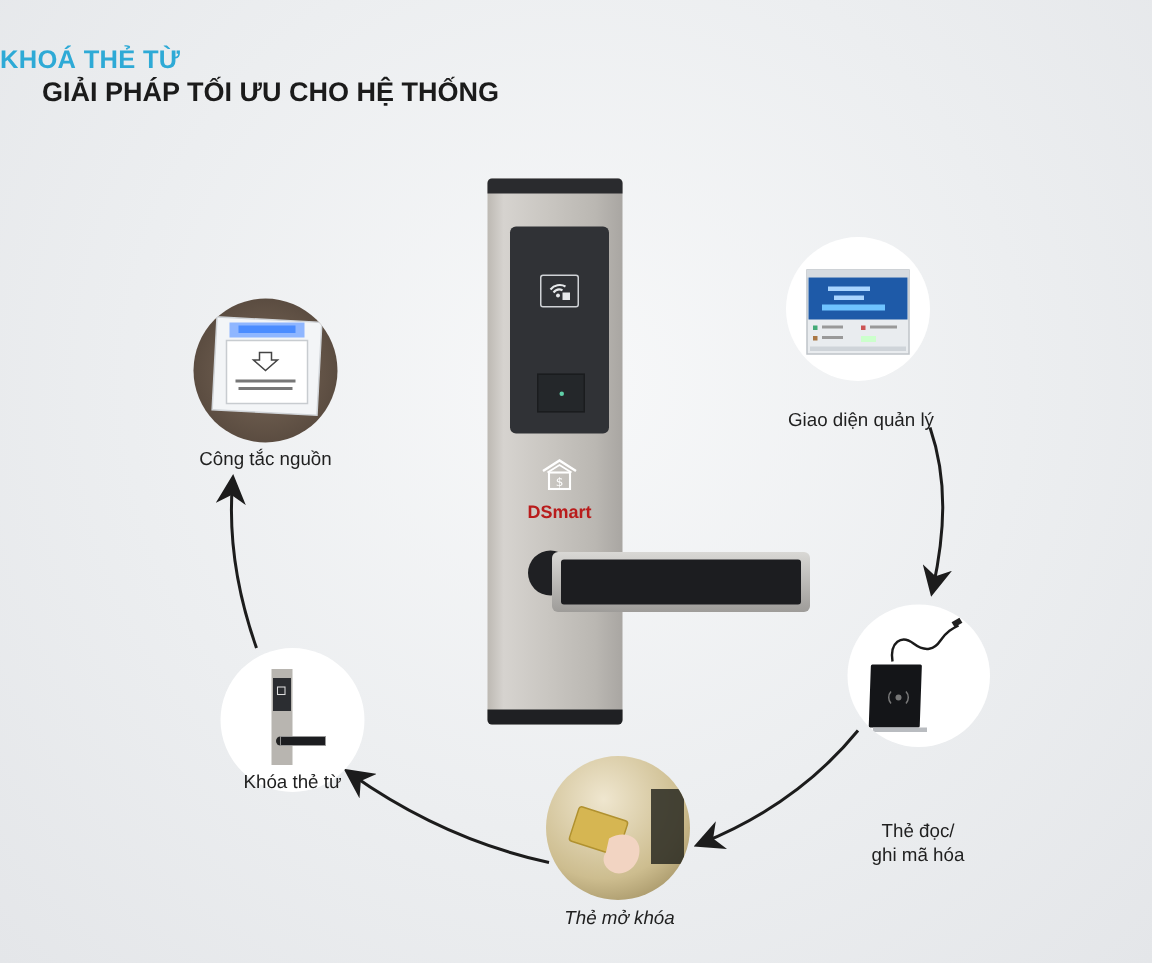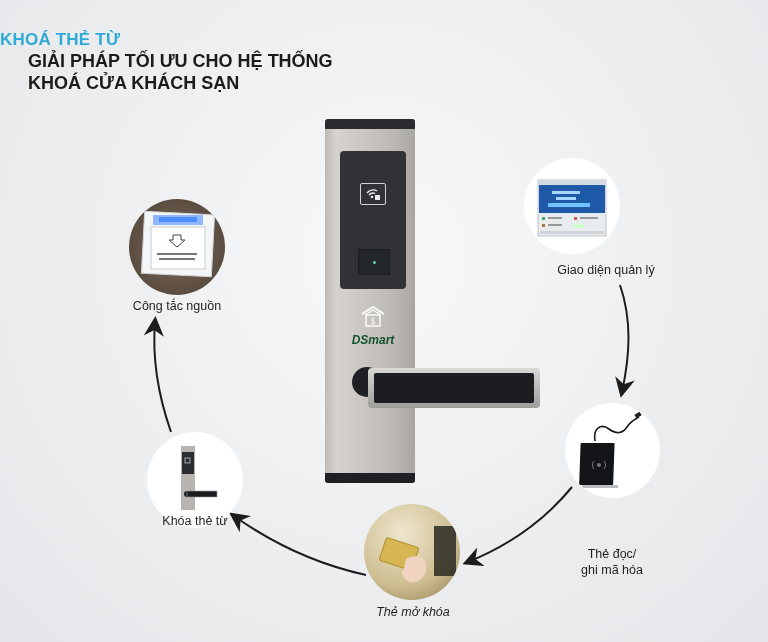--- a/index.html
+++ b/index.html
@@ -24,42 +24,41 @@
   .plate-bottom { position: absolute; left: 0; bottom: 0; width: 90px; height: 10px; background: #1f2023; border-radius: 0 0 3px 3px; }
   .panel {
     position: absolute; left: 15px; top: 32px; width: 66px; height: 138px;
     background: #303236; border-radius: 4px;
   }
   .rfid-mark { position: absolute; left: 20px; top: 32px; width: 26px; height: 22px; border: 1px solid #cfd2d6; border-radius: 2px; }
   .rfid-mark svg { position: absolute; left: 4px; top: 3px; }
   .sensor { position: absolute; left: 18px; top: 98px; width: 32px; height: 26px; background: #24272a; border: 1px solid #1a1c1e; }
   .sensor-dot { position: absolute; left: 14px; top: 11px; width: 3px; height: 3px; background: #5fd0a8; border-radius: 50%; }
   .brand { position: absolute; left: 18px; top: 186px; width: 60px; text-align: center; }
-  .brand-text { color: #14532d; font-weight: 700; font-size: 12px; display: block; margin-top: 2px; font-style: italic; }
+  .brand-text { color: #b91c1c; font-weight: 700; font-size: 12px; display: block; margin-top: 2px; }
   .handle-rose { position: absolute; left: 27px; top: 248px; width: 30px; height: 30px; border-radius: 50%; background: #1f2023; }
   .handle {
     position: absolute; left: 368px; top: 368px; width: 172px; height: 40px;
     background: linear-gradient(180deg, #d9d8d5, #9e9c99); border-radius: 4px;
   }
   .handle-inner { position: absolute; left: 6px; top: 5px; width: 160px; height: 30px; background: #1c1d20; border-radius: 2px; }
 
   
   .node { position: absolute; }
   .circle { position: absolute; border-radius: 50%; background: #ffffff; overflow: hidden; }
   .node-label { position: absolute; font-size: 12.5px; color: #1f1f1f; text-align: center; white-space: nowrap; line-height: 16px; }
 
   .arrows { position: absolute; left: 0; top: 0; }
 </style>
 </head>
 <body>
 
 <div class="title-block">
   <div class="title-accent">KHOÁ THẺ TỪ</div>
   <div class="title-line">GIẢI PHÁP TỐI ƯU CHO HỆ THỐNG</div>
-  <div class="title-line">KHOÁ CỬA KHÁCH SẠN</div>
 </div>
 
 <svg class="arrows" width="768" height="642">
   <defs>
     <marker id="ah" markerWidth="10" markerHeight="10" refX="7" refY="5" orient="auto">
       <path d="M0,0 L10,5 L0,10 L3,5 Z" fill="#1c1c1c"></path>
     </marker>
   </defs>
 
   <path d="M620,285 C632,320 630,355 622,392" stroke="#1c1c1c" stroke-width="2" fill="none" marker-end="url(#ah)"></path>
@@ -115,21 +114,21 @@
       <rect x="18" y="59" width="3" height="3" fill="#4a7"></rect>
       <rect x="24" y="59" width="14" height="2" fill="#999"></rect>
       <rect x="50" y="59" width="3" height="3" fill="#c55"></rect>
       <rect x="56" y="59" width="18" height="2" fill="#999"></rect>
       <rect x="18" y="66" width="3" height="3" fill="#a74"></rect>
       <rect x="24" y="66" width="14" height="2" fill="#999"></rect>
       <rect x="50" y="66" width="10" height="4" fill="#cfc"></rect>
       <rect x="16" y="73" width="64" height="3" fill="#cfd4d9"></rect>
     </svg>
   </div>
-  <div class="node-label" style="left:522px;top:262px;width:104px;margin-left:32px;">Giao diện quản lý</div>
+  <div class="node-label" style="left:522px;top:272px;width:104px;">Giao diện quản lý</div>
 </div>
 
 <div class="node">
   <div class="circle" style="left:565px;top:403px;width:95px;height:95px;">
     <svg width="95" height="95" viewBox="0 0 95 95">
       <path d="M30,38 C28,25 36,20 44,26 C52,32 58,30 62,24 C66,18 70,16 74,14" stroke="#1a1a1a" stroke-width="1.6" fill="none"></path>
       <rect x="70" y="10" width="6" height="4" fill="#222" transform="rotate(-30 73 12)"></rect>
       <rect x="17" y="40" width="34" height="42" rx="1" fill="#141518" transform="skewX(-2)"></rect>
       <rect x="17" y="82" width="36" height="3" fill="#b9bcc0"></rect>
       <circle cx="34" cy="62" r="2" fill="#777"></circle>

